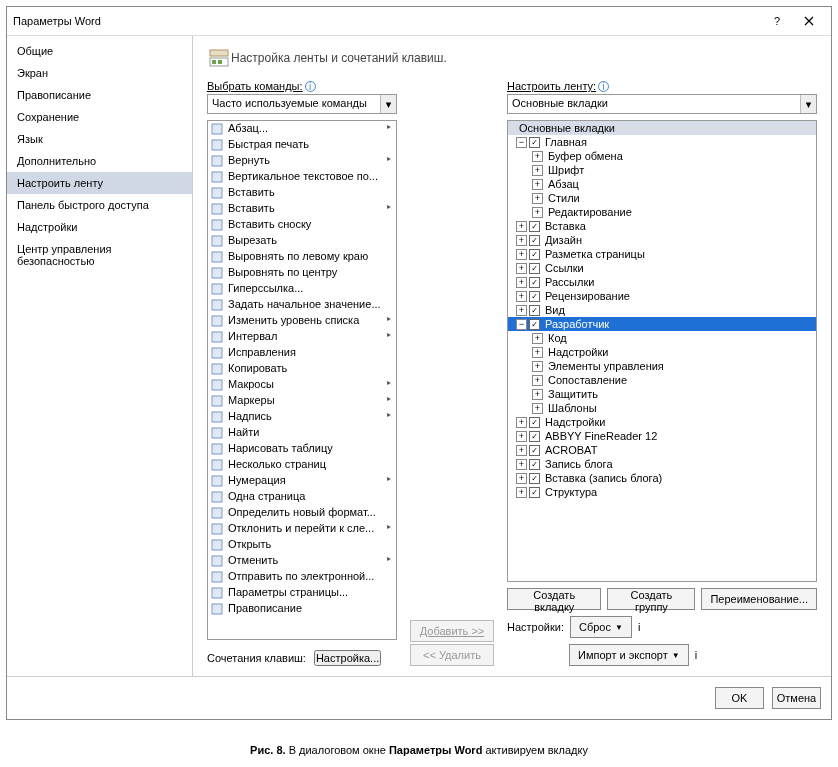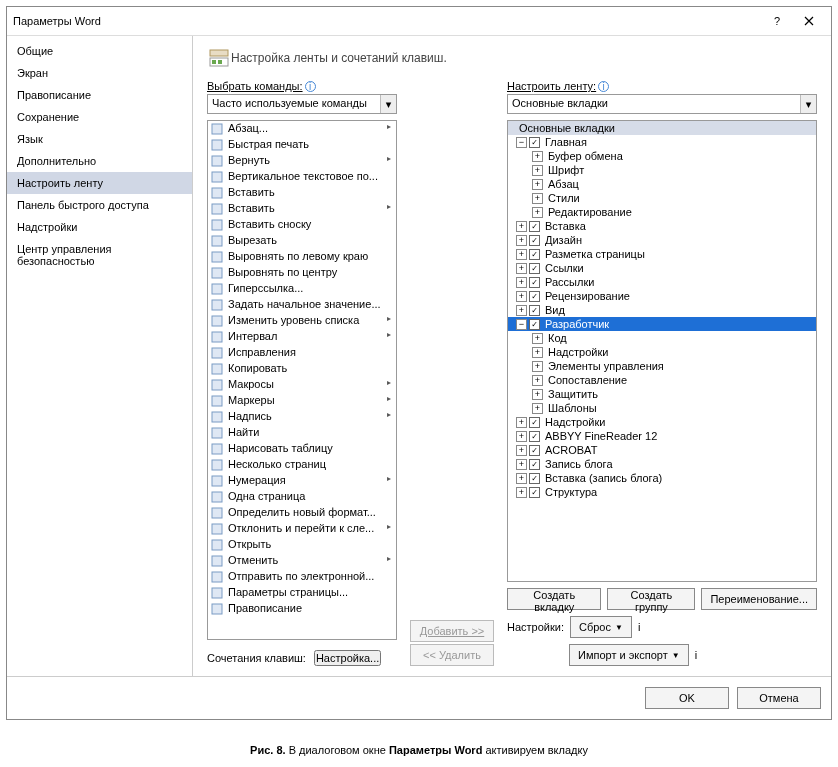--- a/index.html
+++ b/index.html
@@ -41,21 +41,21 @@
 .tree-item .chk { width: 11px; height: 11px; border: 1px solid #666; display: inline-flex; align-items: center; justify-content: center; font-size: 8px; background: #fff; color: #000; }
 .tree-item .spacer { display: inline-block; }
 .midbtn { width: 84px; height: 22px; border: 1px solid #bbb; background: #f4f4f4; color: #999; font-size: 11px; }
 .below-right { margin-top: 6px; display: flex; gap: 6px; }
 .below-right button { height: 22px; padding: 0 8px; border: 1px solid #888; background: #f4f4f4; cursor: default; font-size:11px;}
 .row2 { margin-top: 6px; display: flex; align-items: center; gap: 6px; }
 .dropbtn { height: 22px; padding: 0 8px; border: 1px solid #888; background: #f4f4f4; display: inline-flex; align-items: center; gap: 4px; cursor: default; font-size:11px;}
 .dropbtn .arr2 { font-size: 8px; }
 .kbrow { margin-top: 10px; display: flex; align-items: center; gap: 8px; }
 .footer { display: flex; justify-content: flex-end; gap: 8px; padding: 10px; border-top: 1px solid #ccc; }
-.footer button { width: 84px; height: 22px; border: 1px solid #888; background: #f4f4f4; cursor: default; font-size:11px;}
+.footer button { width: 49px; height: 22px; border: 1px solid #888; background: #f4f4f4; cursor: default; font-size:11px;}
 .caption { text-align: center; font-size: 16px; margin-top: 18px; line-height: 1.4; font-family: "Segoe UI", sans-serif;}
 .caption b { font-weight: 700; }
 .underline { text-decoration: underline; }
 </style>
 </head>
 <body>
 
 <div class="dialog">
   <div class="titlebar">
     <span class="title">Параметры Word</span>

